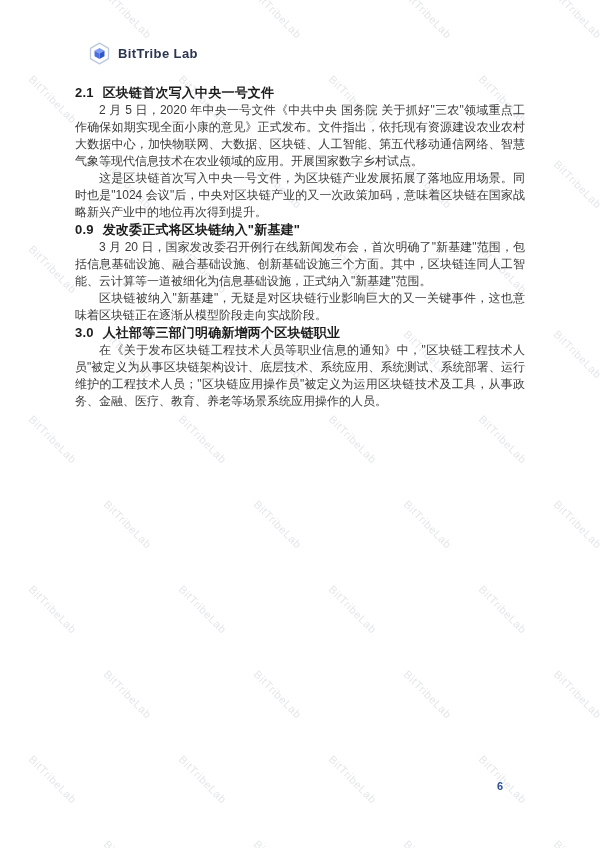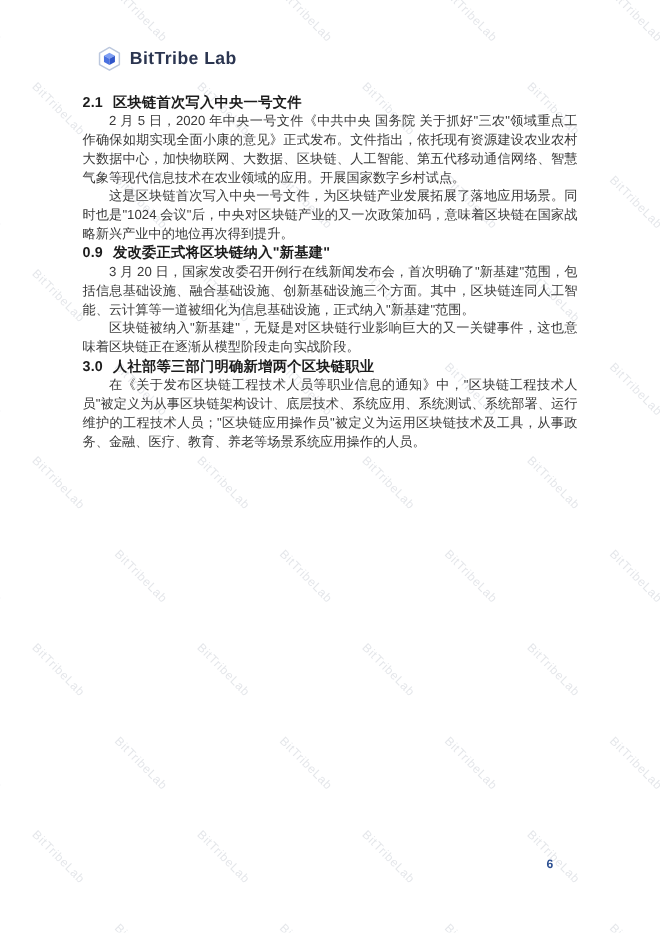--- a/index.html
+++ b/index.html
@@ -35,21 +35,21 @@
   .logo {
     position: absolute;
     left: 88px;
     top: 42px;
     display: flex;
     align-items: center;
     gap: 7px;
     z-index: 2;
   }
   .logo-text {
-    font-size: 16px;
+    font-size: 13px;
     font-weight: 700;
     letter-spacing: 0.4px;
     color: var(--logo-text, #2b3550);
   }
 
   
   .content {
     position: absolute;
     left: 75px;
     top: 84px;

